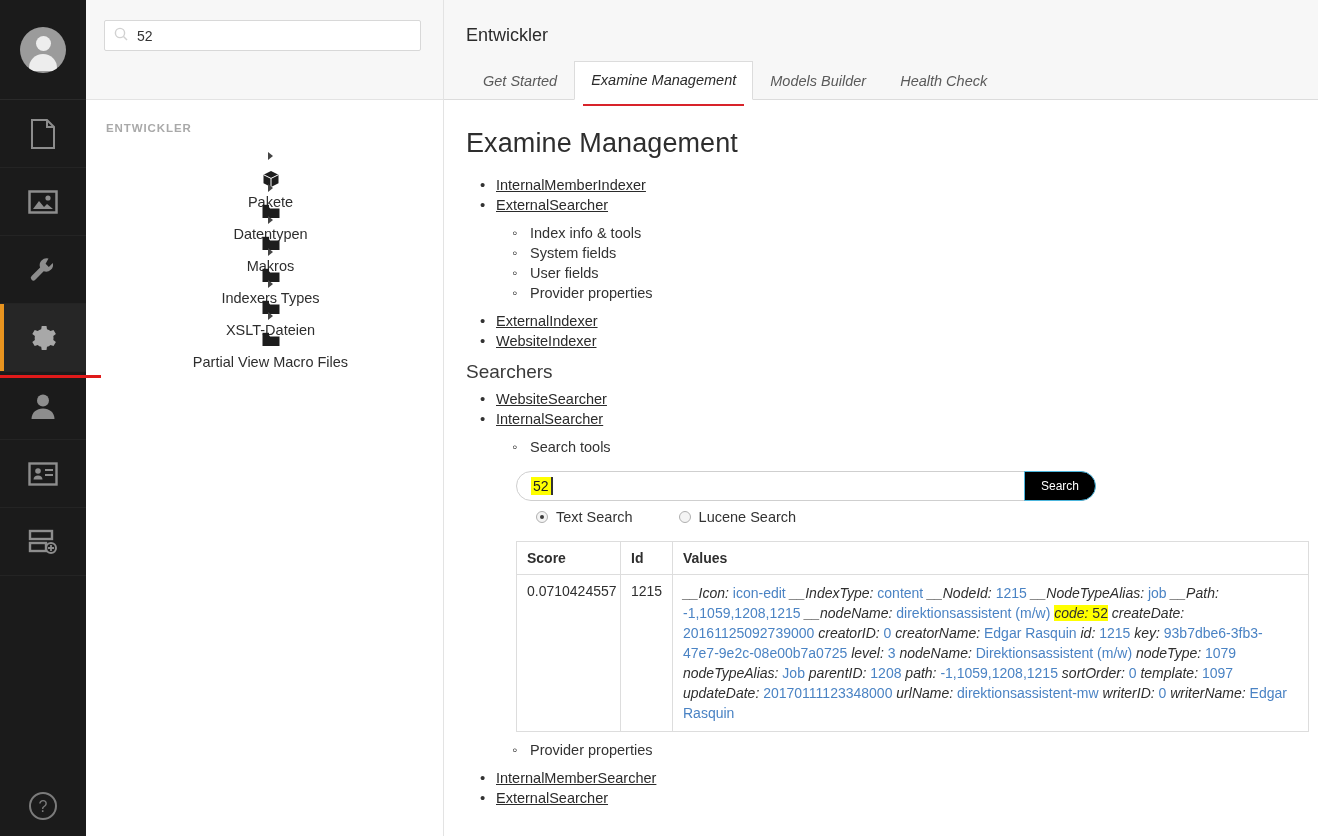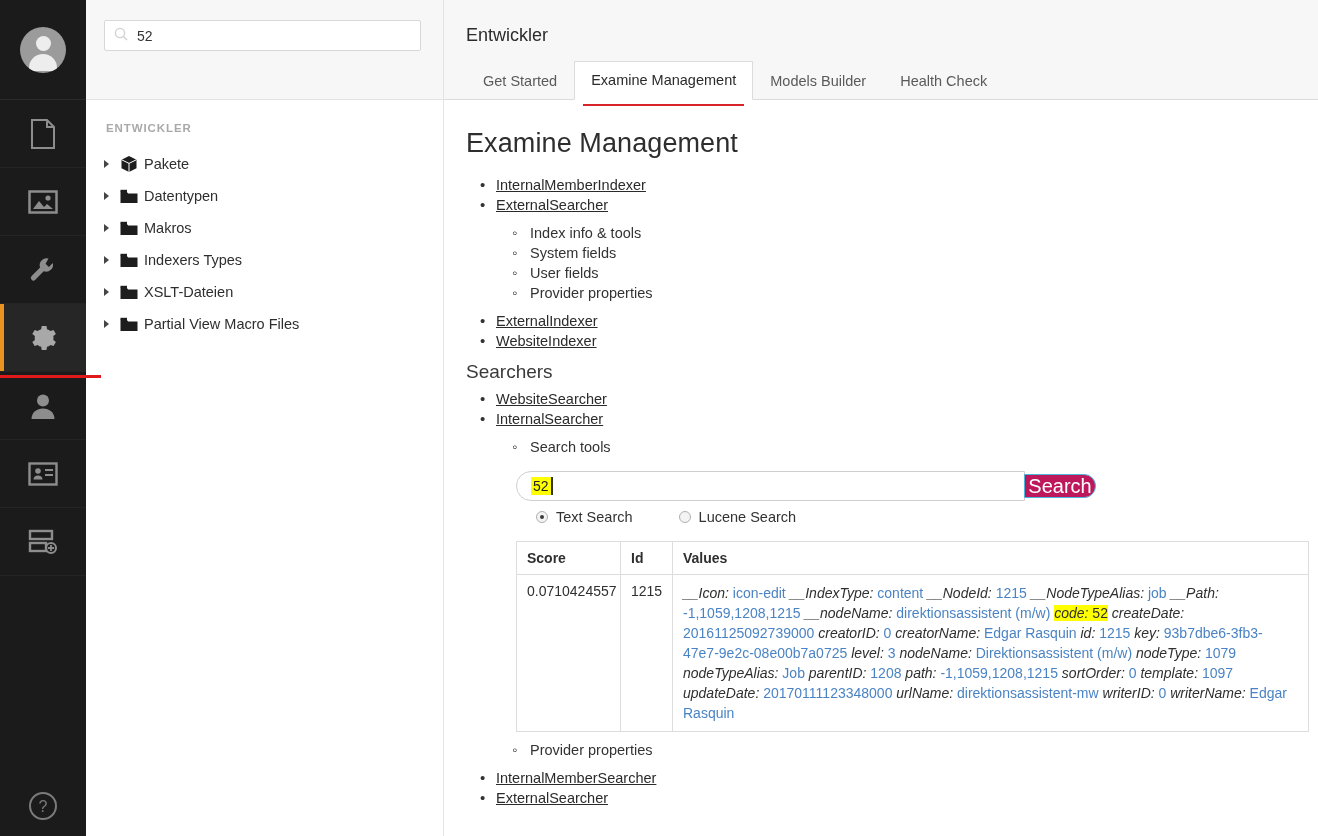--- a/index.html
+++ b/index.html
@@ -68,42 +68,42 @@
   .search-box input {
     border: 0; outline: 0; font-size: 14px; color: #333; width: 100%;
     font-family: "Liberation Sans", sans-serif; background: transparent;
   }
   .tree-section-label {
     font-size: 11.5px; letter-spacing: .9px; color: #a9a9a9; font-weight: 600;
     padding: 22px 0 0 20px; text-transform: uppercase;
   }
   .tree-list { padding-top: 14px; }
   .tree-row {
-    display: flex; align-items: center; height: 32px; padding-left: 12px; cursor: pointer;
+    display: flex; align-items: center; height: 32px; padding-left: 12px; cursor: pointer; flex-direction: column;
   }
   .tree-caret {
     width: 16px; flex: 0 0 16px; display: flex; align-items: center; justify-content: center;
   }
   .tree-caret span {
     width: 0; height: 0; border-left: 5px solid #444;
     border-top: 4px solid transparent; border-bottom: 4px solid transparent;
   }
   .tree-icon { width: 30px; flex: 0 0 30px; display: flex; align-items: center; justify-content: center; }
   .tree-label { font-size: 14.5px; color: #2e2e2e; }
 
   
   .main { flex: 1 1 auto; height: 836px; position: relative; background: #fff; }
   .main-head {
     height: 100px; background: #f7f7f7; border-bottom: 1px solid #dcdcdc;
     position: relative;
   }
   .main-title {
     font-size: 18px; color: #2b2b2b; padding: 25px 0 0 22px; font-weight: 400;
   }
-  .tabs { position: absolute; bottom: 0; left: 22px; display: flex; align-items: flex-end; }
+  .tabs { position: absolute; bottom: 0; left: 22px; display: flex; align-items: flex-end; font-style: italic; }
   .tab {
     font-size: 14.5px; color: #5a5a5a; padding: 10px 16px 11px 16px; cursor: pointer;
     position: relative; background: transparent; border: 1px solid transparent;
     border-bottom: none; top: 1px;
   }
   .tab.active {
     background: #fff; color: #2b2b2b; border-color: #dcdcdc; border-bottom: 1px solid #fff;
   }
   .tab.active::after {
     content: ""; position: absolute; left: 8px; right: 8px; bottom: -7px;
@@ -135,21 +135,21 @@
   
   .tools { margin: 14px 0 0 50px; }
   .tool-search-row { display: flex; align-items: center; width: 580px; }
   .tool-input {
     flex: 1 1 auto; height: 30px; border: 1px solid #cfcfcf; border-radius: 15px 0 0 15px;
     background: #fff; display: flex; align-items: center; padding: 0 0 0 14px;
   }
   .hl { background: #ffff00; color: #222; font-size: 14px; padding: 1px 2px 1px 2px; }
   .hl.cursor { border-right: 2px solid #333; }
   .tool-btn {
-    width: 72px; height: 24px; background: #be185d; color: #fff; font-size: 20px;
+    width: 72px; height: 30px; background: #000000; color: #fff; font-size: 12px;
     border: 1px solid #4cb6dd; border-radius: 0 15px 15px 0; display: flex;
     align-items: center; justify-content: center; cursor: pointer; margin-left: -1px;
   }
   .radios { display: flex; align-items: center; margin: 8px 0 0 20px; }
   .radio-item { display: flex; align-items: center; margin-right: 46px; cursor: pointer; }
   .radio-dot {
     width: 12px; height: 12px; border-radius: 50%; border: 1px solid #b0b0b0;
     background: #f4f4f4; margin-right: 8px; position: relative; flex: 0 0 12px;
   }
   .radio-dot.on::after {

